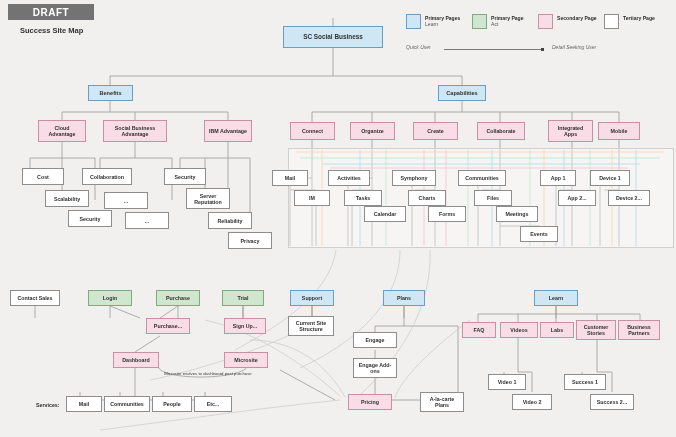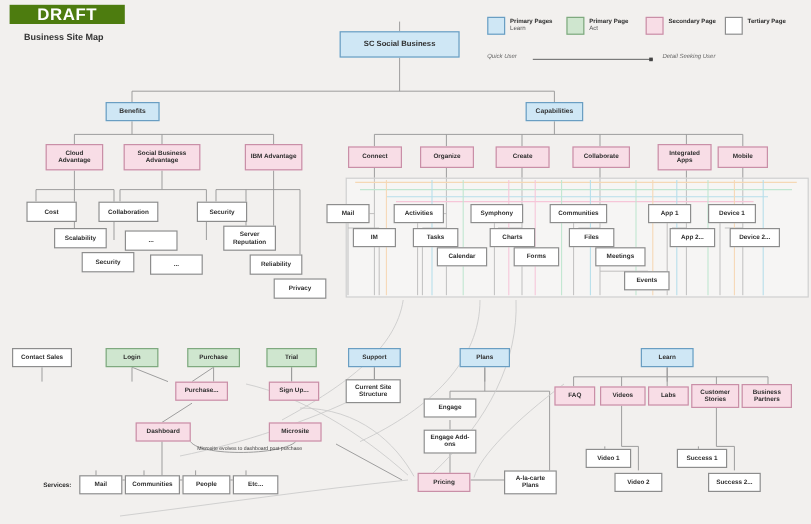--- a/index.html
+++ b/index.html
@@ -6,22 +6,22 @@
   body{
     width:676px;height:437px;position:relative;overflow:hidden;
     background:#f2f0ee;
     font-family:"Liberation Sans",sans-serif;
     color:#2b2b2b;
   }
   #canvas{position:absolute;inset:0;}
   svg.links{position:absolute;left:0;top:0;width:676px;height:437px;}
 
   .draft{
-    position:absolute;left:8px;top:4px;width:96px;height:16px;
-    background:#4d7c0f;color:#fff;font-size:14px;font-weight:bold;
+    position:absolute;left:8px;top:4px;width:86px;height:16px;
+    background:#737373;color:#fff;font-size:10px;font-weight:bold;
     letter-spacing:.5px;display:flex;align-items:center;justify-content:center;
   }
   .subtitle{position:absolute;left:20px;top:26px;font-size:7.5px;font-weight:bold;color:#333;}
 
   
   .legend{position:absolute;left:406px;top:14px;width:266px;}
   .legend-row{display:flex;align-items:flex-start;gap:0;}
   .leg-item{display:flex;align-items:flex-start;gap:4px;width:66px;}
   .leg-sw{width:13px;height:13px;border:1px solid #9a9a9a;flex:none;}
   .leg-tx{font-size:5.1px;line-height:6.2px;font-weight:bold;padding-top:1px;}
@@ -57,21 +57,21 @@
     position:absolute;left:158px;top:371px;width:100px;
     font-size:4.3px;line-height:5.2px;text-align:center;color:#3a3a3a;
   }
 </style>
 </head>
 <body>
 
 <div id="canvas">
 
   <div class="draft">DRAFT</div>
-  <div class="subtitle">Business Site Map</div>
+  <div class="subtitle">Success Site Map</div>
 
   <div class="legend">
     <div class="legend-row">
       <div class="leg-item">
         <span class="leg-sw blue"></span>
         <span class="leg-tx">
           <span>Primary Pages</span>
           <span class="sub">Learn</span>
         </span>
       </div>

